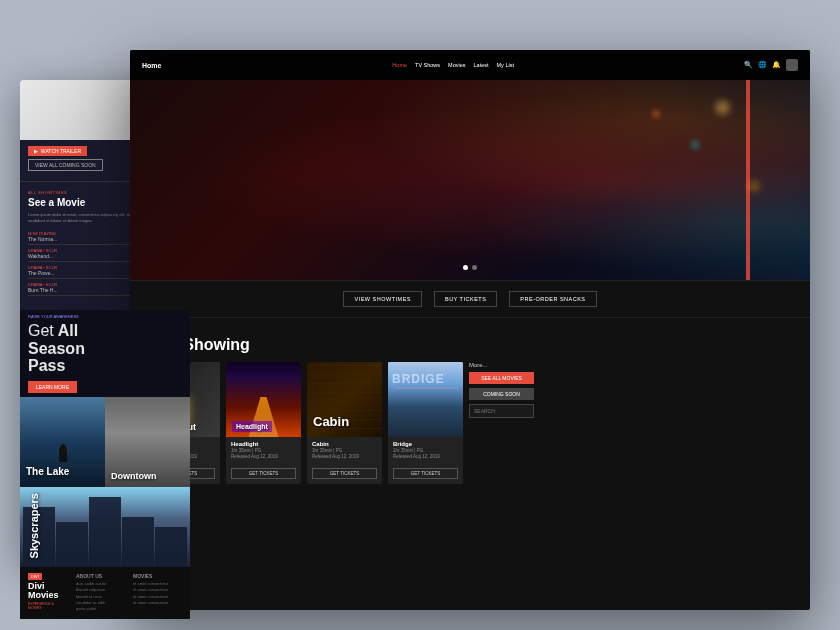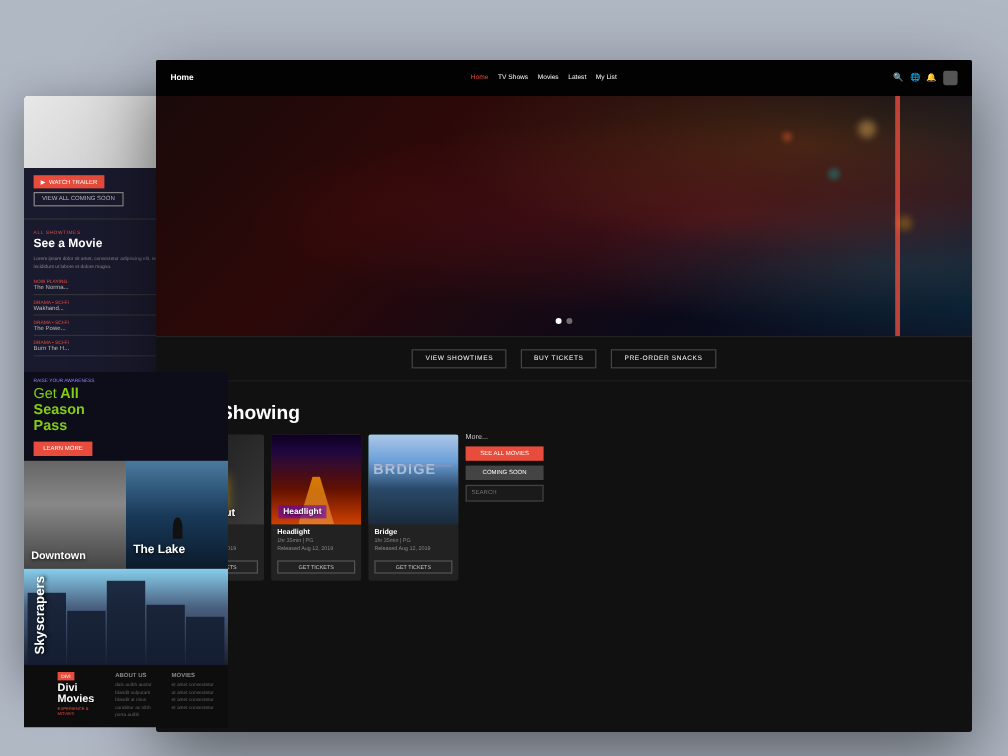--- a/index.html
+++ b/index.html
@@ -460,21 +460,20 @@
 
     
     .lp-footer {
       background: #0d0d0d;
       padding: 6px 8px;
       display: flex;
       gap: 8px;
     }
     .lp-footer-brand {
       flex: 0 0 40px;
-      margin-left: 20px;
     }
     .lp-footer-col {
       flex: 1;
     }
     .lp-footer-col-title {
       color: #888;
       font-size: 5px;
       text-transform: uppercase;
       font-weight: bold;
       margin-bottom: 2px;
@@ -546,21 +545,21 @@
       transform: translateX(-50%);
       width: 30px;
       height: 40px;
       background: linear-gradient(180deg, rgba(255,150,0,0.8) 0%, rgba(255,200,100,0.4) 100%);
       clip-path: polygon(40% 0%, 60% 0%, 100% 100%, 0% 100%);
     }
 
     
     .brdige-text {
       position: absolute;
-      top: 22px;
+      top: 10px;
       left: 4px;
       color: rgba(255,255,255,0.5);
       font-size: 12px;
       font-weight: 900;
       letter-spacing: 1px;
     }
 
     
     .sky-buildings {
       position: absolute;
@@ -703,20 +702,34 @@
         <div class="movie-info">
           <div class="movie-name">Headlight</div>
           <div class="movie-meta">
             <div>1hr 35min | PG</div>
             <div>Released Aug 12, 2019</div>
           </div>
           <button class="movie-get-tickets">GET TICKETS</button>
         </div>
       </div>
 
+      <div class="movie-card">
+        <div class="movie-thumb movie-thumb-cabin">
+          <div class="logs-pattern"></div>
+          <div class="movie-title-overlay" style="font-size:13px;bottom:8px">Cabin</div>
+        </div>
+        <div class="movie-info">
+          <div class="movie-name">Cabin</div>
+          <div class="movie-meta">
+            <div>1hr 35min | PG</div>
+            <div>Released Aug 12, 2019</div>
+          </div>
+          <button class="movie-get-tickets">GET TICKETS</button>
+        </div>
+      </div>
 
       <div class="movie-card">
         <div class="movie-thumb movie-thumb-bridge">
           <div class="bridge-effect"></div>
           <div class="brdige-text">BRDIGE</div>
           <div class="bridge-structure"></div>
         </div>
         <div class="movie-info">
           <div class="movie-name">Bridge</div>
           <div class="movie-meta">
@@ -735,36 +748,36 @@
       </div>
 
     </div>
   </div>
 </div>
 
 <div style="position:absolute;top:310px;left:20px;width:170px;background:#0d0d1a;overflow:hidden">
 
   <div class="lp-all-section">
     <div class="lp-all-label">RAISE YOUR AWARENESS</div>
-    <div style="color:#84cc16;font-size:12px;font-weight:900;line-height:1.1;margin-top:3px">
+    <div style="color:#e5e5e5;font-size:16px;font-weight:900;line-height:1.1;margin-top:3px">
       <span style="font-weight:400">Get</span>
       <span style="font-weight:900"> All<br>Season<br>Pass</span>
     </div>
     <button class="lp-learn-btn">LEARN MORE</button>
   </div>
 
   <div class="lp-posters-section">
-
-    <div class="lp-poster lp-poster-downtown" style="flex:0 0 85px">
-      <div class="lp-poster-label" style="font-size:9px">Downtown</div>
-    </div>
 
     <div class="lp-poster lp-poster-lake" style="flex:0 0 85px">
       <div class="lake-figure"></div>
       <div class="lp-poster-label" style="font-size:10px;bottom:10px">The Lake</div>
+    </div>
+
+    <div class="lp-poster lp-poster-downtown" style="flex:0 0 85px">
+      <div class="lp-poster-label" style="font-size:9px">Downtown</div>
     </div>
   </div>
 
   <div class="lp-poster lp-poster-skyscrapers" style="height:80px;width:100%">
     <div class="sky-buildings">
       <div class="sky-building" style="height:60px"></div>
       <div class="sky-building" style="height:45px"></div>
       <div class="sky-building" style="height:70px"></div>
       <div class="sky-building" style="height:50px"></div>
       <div class="sky-building" style="height:40px"></div>

